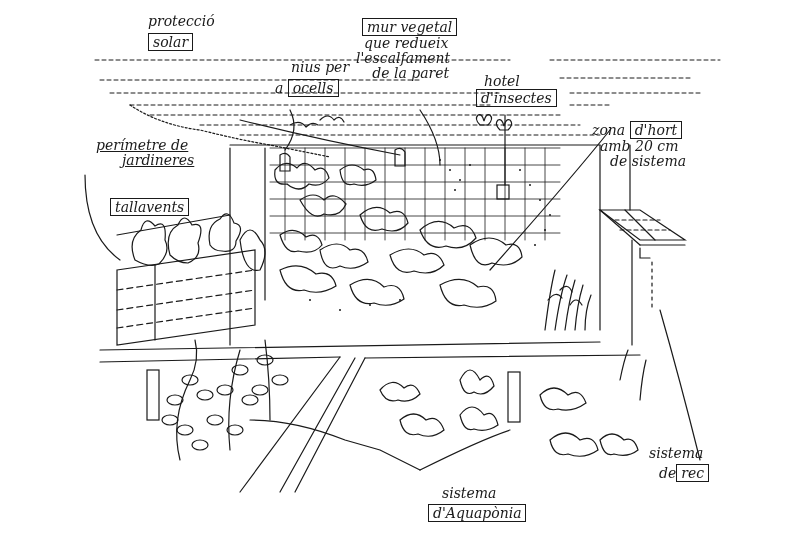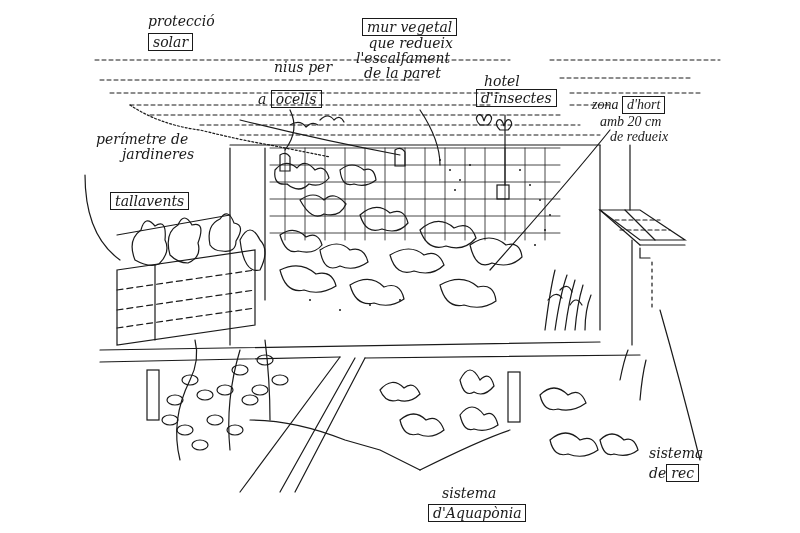--- a/index.html
+++ b/index.html
@@ -202,48 +202,48 @@
   </g>
 </svg>
 
 <div class="lbl" style="left:148px;top:14px;">
   <div>protecció</div>
   <div style="margin-left:0;margin-top:4px;"><span class="boxed">solar</span></div>
 </div>
 
 <div class="lbl" style="left:362px;top:6px;margin-top:12px;">
   <div><span class="boxed">mur vegetal</span></div>
-  <div style="margin-left:2px;text-align:center;">que redueix</div>
+  <div style="margin-left:2px;">que redueix</div>
   <div style="margin-left:-6px;">l'escalfament</div>
-  <div style="margin-left:2px;">de la paret</div>
-</div>
-
-<div class="lbl" style="left:258px;top:60px;">
+  <div style="margin-left:2px;text-align:center;">de la paret</div>
+</div>
+
+<div class="lbl" style="left:275px;top:60px;">
   <div style="margin-left:16px;">nius per</div>
-  <div style="margin-top:15px;"><span>a</span> <span class="boxed">ocells</span></div>
+  <div style="margin-top:4px;"><span>a</span> <span class="boxed">ocells</span></div>
 </div>
 
 <div class="lbl" style="left:476px;top:74px;">
   <div style="margin-left:8px;">hotel</div>
   <div><span class="boxed">d'insectes</span></div>
 </div>
 
-<div class="lbl" style="left:592px;top:96px;font-family:Liberation Serif, serif;">
+<div class="lbl" style="left:592px;top:121px;">
   <div><span>zona</span> <span class="boxed">d'hort</span></div>
   <div style="margin-left:8px;">amb 20 cm</div>
-  <div style="margin-left:18px;">de redueix</div>
-</div>
-
-<div class="lbl" style="left:96px;top:132px;">
+  <div style="margin-left:18px;">de sistema</div>
+</div>
+
+<div class="lbl" style="left:96px;top:138px;text-decoration:underline;">
   <div>perímetre de</div>
   <div style="margin-left:26px;">jardineres</div>
   <div style="margin-left:14px;margin-top:30px;"><span class="boxed">tallavents</span></div>
 </div>
 
 <div class="lbl" style="left:645px;top:446px;">
   <div style="margin-left:4px;">sistema</div>
-  <div style="margin-left:4px;margin-top:3px;"><span>de</span><span class="boxed">rec</span></div>
+  <div style="margin-left:14px;margin-top:3px;"><span>de</span><span class="boxed">rec</span></div>
 </div>
 
 <div class="lbl" style="left:428px;top:486px;">
   <div style="margin-left:14px;">sistema</div>
   <div style="margin-top:3px;"><span class="boxed">d'Aquapònia</span></div>
 </div>
 
 </body></html>

